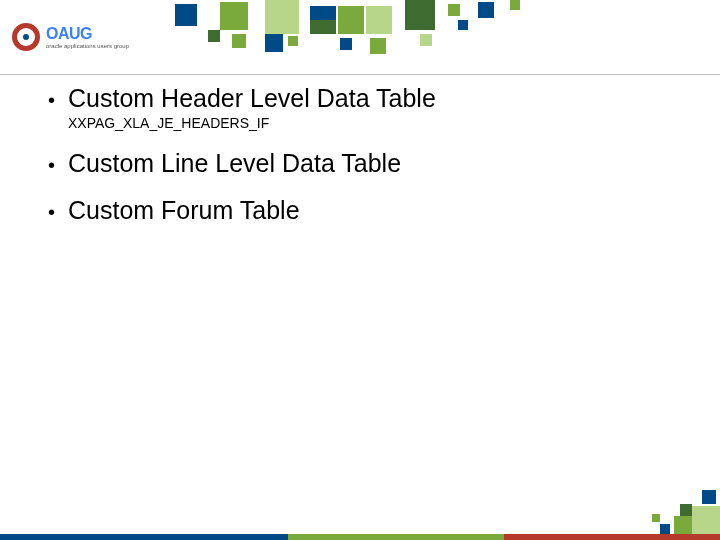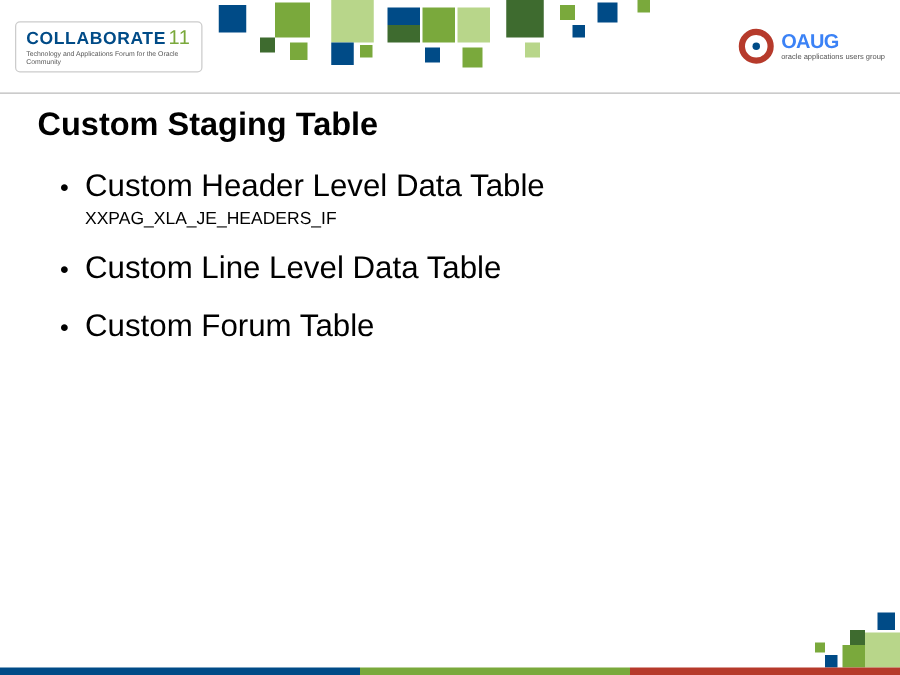--- a/index.html
+++ b/index.html
@@ -158,26 +158,20 @@
     bottom: 6px;
     width: 120px;
     height: 60px;
     pointer-events: none;
   }
 </style>
 </head>
 <body>
 
 <div class="header-band">
-  <div class="logo-left">
-    <div class="collab">
-      <span>COLLABORATE</span><span class="year">11</span>
-    </div>
-    <div class="tagline">Technology and Applications Forum for the Oracle Community</div>
-  </div>
 
   <div class="logo-right">
     <div class="ring"></div>
     <div class="text">
       <div class="brand">OAUG</div>
       <div class="sub">oracle applications users group</div>
     </div>
   </div>
 </div>
 
@@ -199,21 +193,20 @@
   <div class="sq" style="top:34px;left:250px;width:12px;height:12px;background:#b8d68a"></div>
   <div class="sq" style="top:4px;left:278px;width:12px;height:12px;background:#7aa93c"></div>
   <div class="sq" style="top:20px;left:288px;width:10px;height:10px;background:#004b87"></div>
   <div class="sq" style="top:2px;left:308px;width:16px;height:16px;background:#004b87"></div>
   <div class="sq" style="top:0px;left:340px;width:10px;height:10px;background:#7aa93c"></div>
 </div>
 
 <div class="divider"></div>
 
 <div class="slide-content">
-  <h1 class="slide-title">Custom Staging Table</h1>
   <ul class="bullets">
     <li>
       <div class="bullet-row">
         <span class="bullet-mark">•</span>
         <span class="bullet-label">Custom Header Level Data Table</span>
       </div>
       <div class="bullet-sub">XXPAG_XLA_JE_HEADERS_IF</div>
     </li>
     <li>
       <div class="bullet-row">

